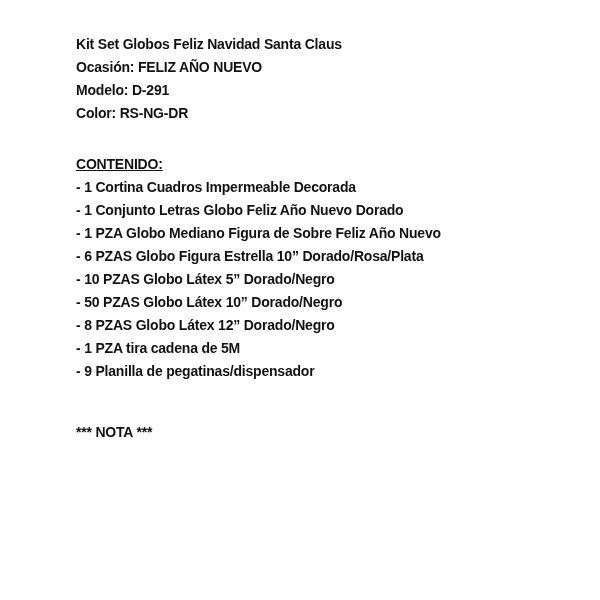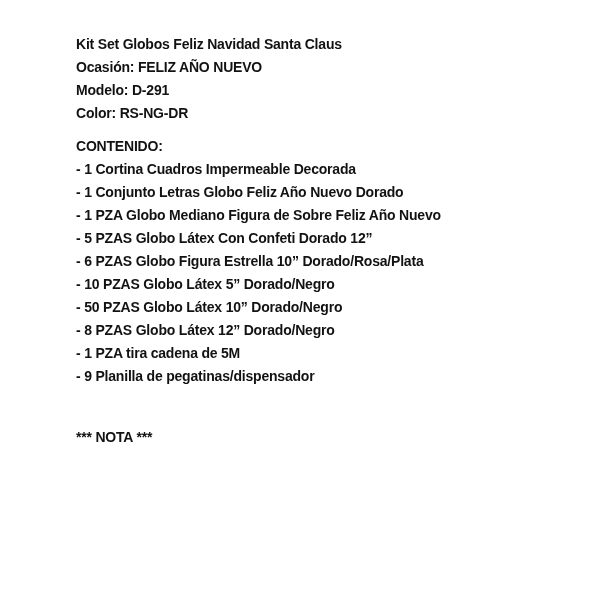--- a/index.html
+++ b/index.html
@@ -21,41 +21,41 @@
     color: #121212;
     font-weight: 700;
     font-size: 14px;
     letter-spacing: -0.2px;
   }
   .line {
     line-height: 23px;
     white-space: nowrap;
   }
   .contents-heading {
-    margin-top: 10px;
+    margin-top: 28px;
+    text-decoration: underline;
   }
   .note-heading {
     margin-top: 38px;
   }
 </style>
 </head>
 <body>
 
 <div class="doc">
   <div class="line">Kit Set Globos Feliz Navidad Santa Claus</div>
   <div class="line">Ocasión: FELIZ AÑO NUEVO</div>
   <div class="line">Modelo: D-291</div>
   <div class="line">Color: RS-NG-DR</div>
 
   <div class="line contents-heading">CONTENIDO:</div>
 
   <div class="line">- 1 Cortina Cuadros Impermeable Decorada</div>
   <div class="line">- 1 Conjunto Letras Globo Feliz Año Nuevo Dorado</div>
   <div class="line">- 1 PZA Globo Mediano Figura de Sobre Feliz Año Nuevo</div>
-  <div class="line">- 5 PZAS Globo Látex Con Confeti Dorado 12”</div>
   <div class="line">- 6 PZAS Globo Figura Estrella 10” Dorado/Rosa/Plata</div>
   <div class="line">- 10 PZAS Globo Látex 5” Dorado/Negro</div>
   <div class="line">- 50 PZAS Globo Látex 10” Dorado/Negro</div>
   <div class="line">- 8 PZAS Globo Látex 12” Dorado/Negro</div>
   <div class="line">- 1 PZA tira cadena de 5M</div>
   <div class="line">- 9 Planilla de pegatinas/dispensador</div>
 
   <div class="line note-heading">*** NOTA ***</div>
 </div>
 

